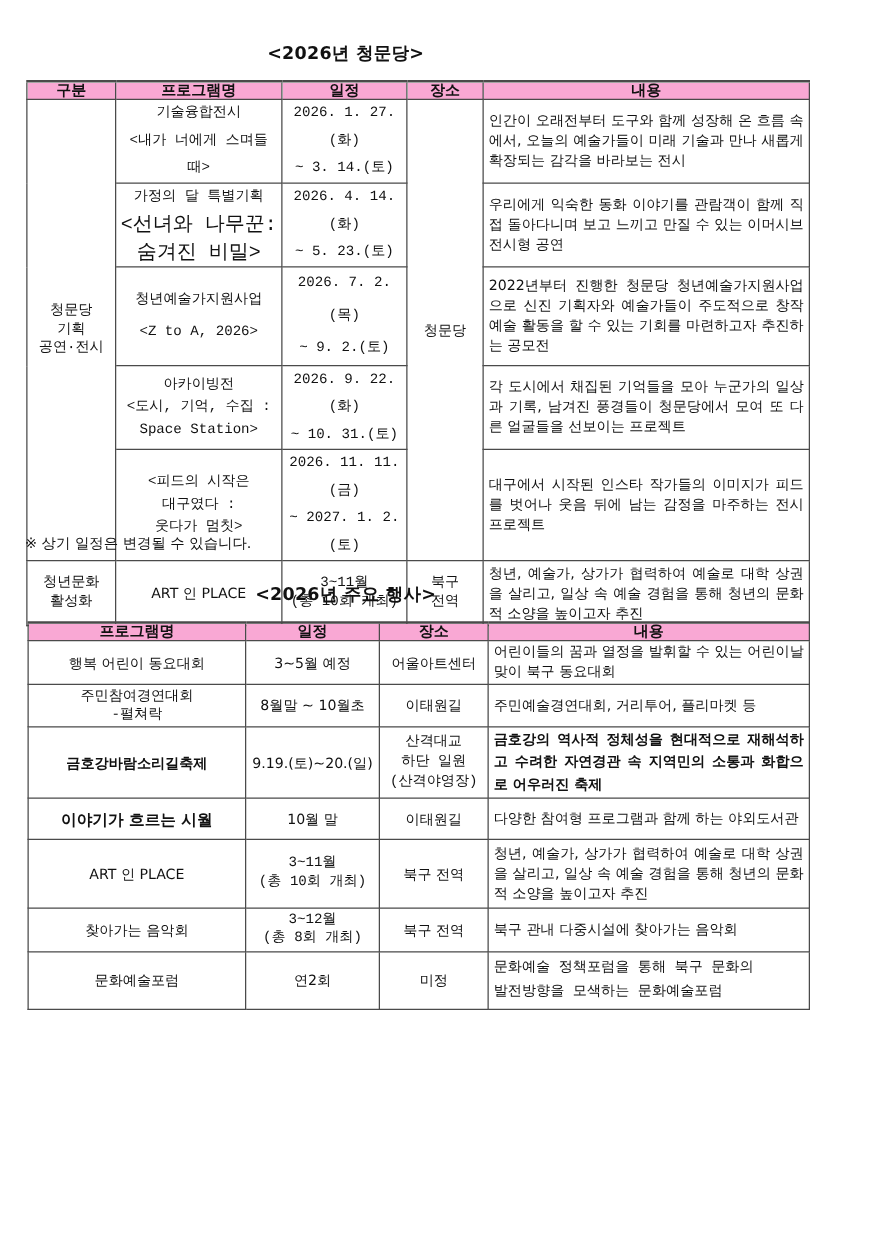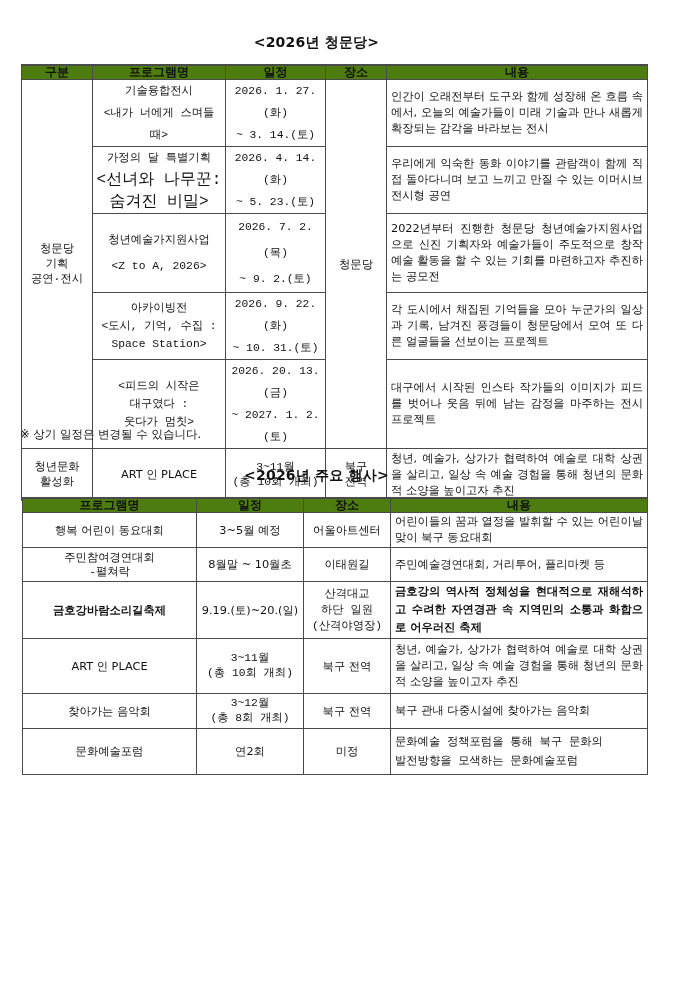--- a/index.html
+++ b/index.html
@@ -3,32 +3,32 @@
 <meta charset="utf-8">
 <style>
   html, body { margin: 0; padding: 0; background: #ffffff; }
   body {
     width: 700px; height: 991px; position: relative; overflow: hidden;
     font-family: "DejaVu Sans", "Liberation Sans", sans-serif;
     color: #111;
   }
   .title {
     position: absolute; left: 0; width: 553px; text-align: center;
-    font-size: 14px; font-weight: bold; letter-spacing: 0.2px; margin-left: 40px;
+    font-size: 14px; font-weight: bold; letter-spacing: 0.2px;
   }
   table {
     position: absolute; border-collapse: collapse; table-layout: fixed;
     font-size: 11.3px; line-height: 15px;
   }
   td, th {
     border: 1px solid #4a4a4a; padding: 0 3px; vertical-align: middle;
     overflow: hidden;
   }
   th {
-    background: #4d7c0f; font-weight: bold; font-size: 12px; height: 13px; line-height: 13px;
+    background: #f9a8d4; font-weight: bold; font-size: 12px; height: 13px; line-height: 13px;
     border-top: 2px solid #4a4a4a;
   }
   table { border: 1.5px solid #3a3a3a; }
   td.c { text-align: center; }
   td.desc { text-align: justify; text-align-last: left; padding: 1px 4px; line-height: 16px; }
   td.bold { font-weight: bold; margin-top: 48px; }
   .line { display: block; font-family: Liberation Mono, monospace; }
   .note {
     position: absolute; left: 20px; top: 427px; font-size: 11.5px;
   }
@@ -110,21 +110,21 @@
     <td class="desc">각 도시에서 채집된 기억들을 모아 누군가의 일상과 기록, 남겨진 풍경들이 청문당에서 모여 또 다른 얼굴들을 선보이는 프로젝트</td>
   </tr>
 
   <tr style="height:55px">
     <td class="c" style="line-height:18px">
       <span class="line">&lt;피드의 시작은</span>
       <span class="line">대구였다 :</span>
       <span class="line">웃다가 멈칫&gt;</span>
     </td>
     <td class="c" style="line-height:22px">
-      <span class="line">2026. 20. 13.(금)</span>
+      <span class="line">2026. 11. 11.(금)</span>
       <span class="line">~ 2027. 1. 2.(토)</span>
     </td>
     <td class="desc">대구에서 시작된 인스타 작가들의 이미지가 피드를 벗어나 웃음 뒤에 남는 감정을 마주하는 전시 프로젝트</td>
   </tr>
 
   <tr style="height:52px">
     <td class="c">
       <span class="line">청년문화</span>
       <span class="line">활성화</span>
     </td>
@@ -184,20 +184,26 @@
     <td class="c">9.19.(토)~20.(일)</td>
     <td class="c" style="line-height:16px">
       <span class="line">산격대교</span>
       <span class="line">하단 일원</span>
       <span class="line">(산격야영장)</span>
     </td>
     <td class="desc bold" style="line-height:18px">금호강의 역사적 정체성을 현대적으로 재해석하고 수려한 자연경관 속 지역민의 소통과 화합으로 어우러진 축제</td>
   </tr>
 
 
+  <tr style="height:33px">
+    <td class="c bold" style="font-size:12.5px">이야기가 흐르는 시월</td>
+    <td class="c">10월 말</td>
+    <td class="c">이태원길</td>
+    <td class="desc">다양한 참여형 프로그램과 함께 하는 야외도서관</td>
+  </tr>
 
 
   <tr style="height:55px">
     <td class="c">ART 인 PLACE</td>
     <td class="c">
       <span class="line">3~11월</span>
       <span class="line">(총 10회 개최)</span>
     </td>
     <td class="c">북구 전역</td>
     <td class="desc">청년, 예술가, 상가가 협력하여 예술로 대학 상권을 살리고, 일상 속 예술 경험을 통해 청년의 문화적 소양을 높이고자 추진</td>

